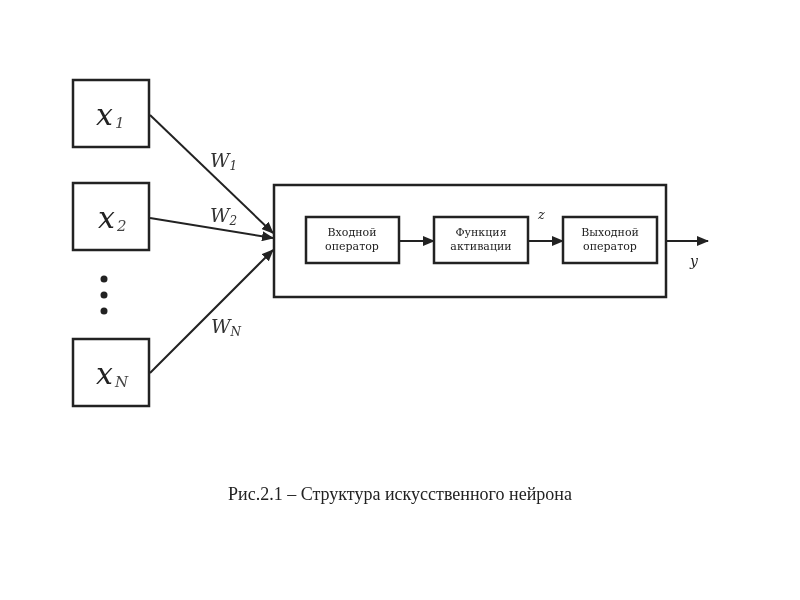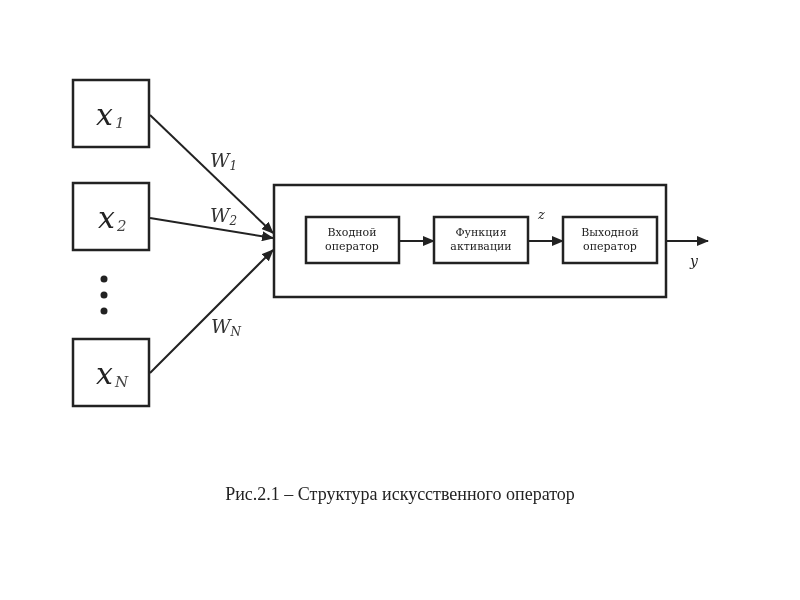--- a/index.html
+++ b/index.html
@@ -63,13 +63,13 @@
   <text class="var" x="538" y="219" font-size="13">z</text>
 
   <rect class="inner" x="563" y="217" width="94" height="46"></rect>
   <text class="blk" x="610" y="236" text-anchor="middle">Выходной</text>
   <text class="blk" x="610" y="250" text-anchor="middle">оператор</text>
 
   <line class="line" x1="667" y1="241" x2="708" y2="241" marker-end="url(#arr)"></line>
   <text class="var" x="690" y="266" font-size="14">y</text>
 </svg>
 
-<div class="caption">Рис.2.1 – Структура искусственного оператор</div>
+<div class="caption">Рис.2.1 – Структура искусственного нейрона</div>
 
 </body></html>

